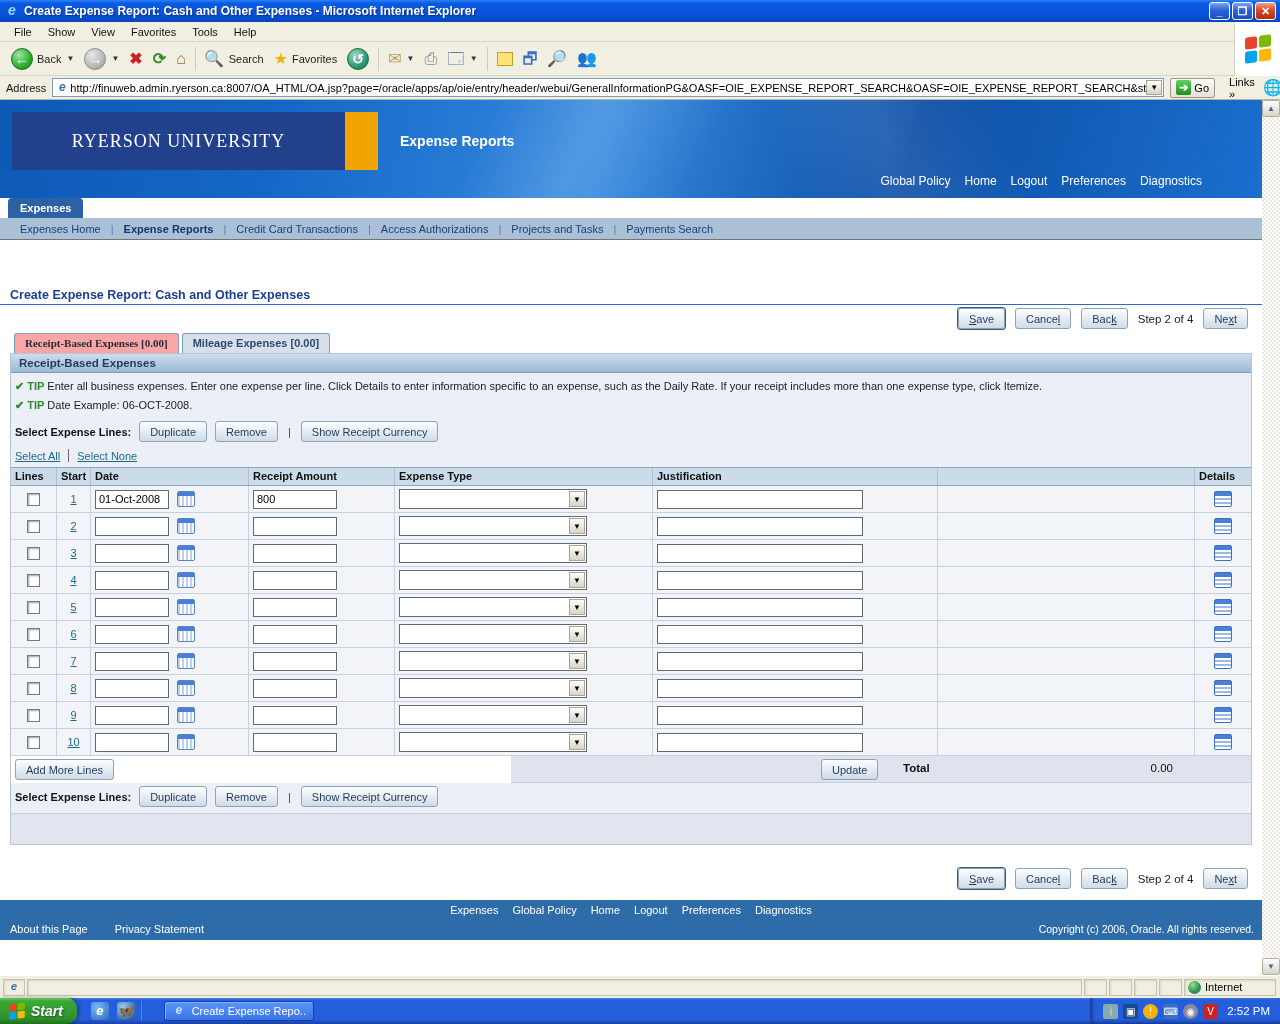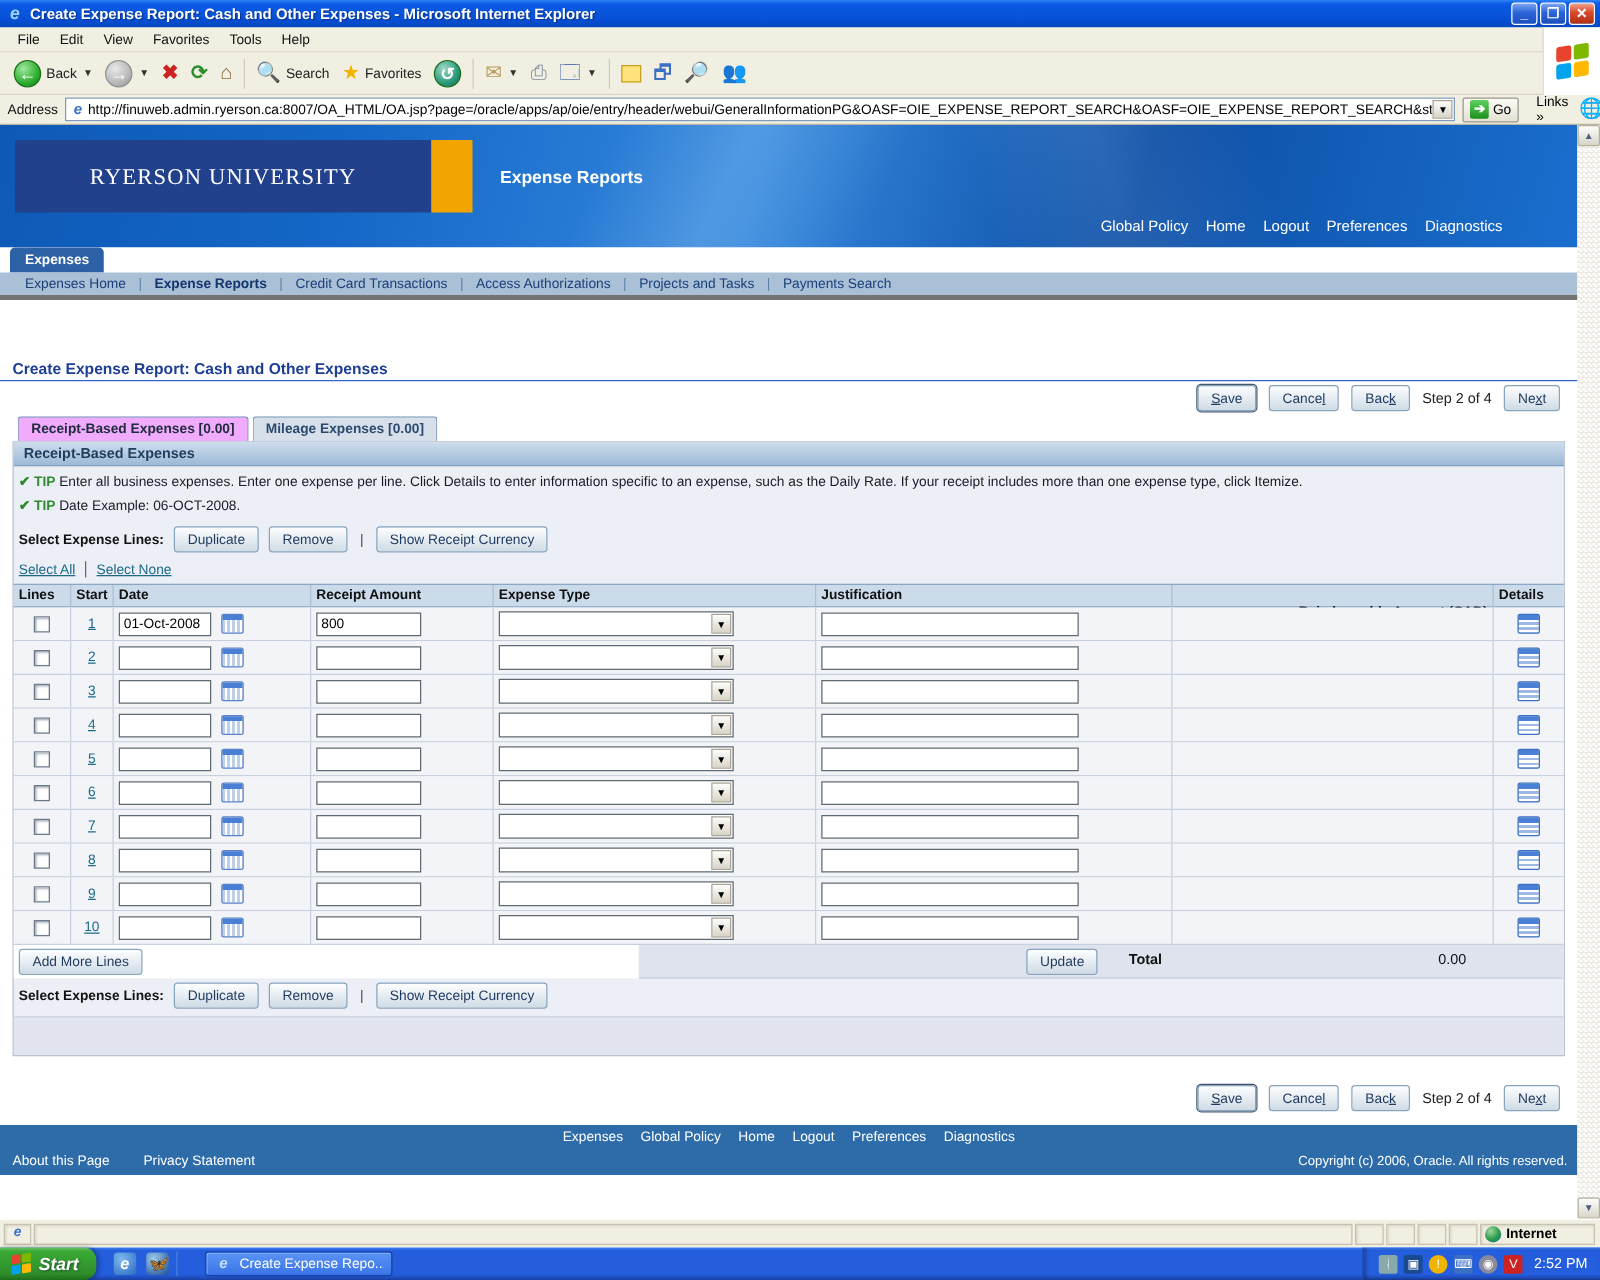--- a/index.html
+++ b/index.html
@@ -72,21 +72,21 @@
   .logo-box .logo-text { color:#fff; font-size:18px; letter-spacing:1px; font-family:"Liberation Serif",serif; }
   .gold-sq { position:absolute; left:345px; top:12px; width:33px; height:58px; background:#f2a400; z-index:2; }
   .app-title { position:absolute; left:400px; top:33px; color:#fff; font-size:14px; font-weight:bold; z-index:2; }
   .brand-links { position:absolute; right:60px; top:74px; color:#fff; font-size:12px; z-index:2; display:flex; gap:14px; }
   .brand-links span { cursor:pointer; }
 
   .tabstrip { position:absolute; left:0; top:98px; width:1262px; height:20px; background:#fff; }
   .tab-expenses { position:absolute; left:8px; top:0; height:20px; padding:0 12px; background:#2d61a6;
     border-radius:4px 4px 0 0; color:#fff; font-weight:bold; line-height:20px; font-size:11px; }
   .subnav { position:absolute; left:0; top:118px; width:1262px; height:22px; background:#a9c0d6;
-    border-bottom:4px solid #737373; display:flex; align-items:center; padding-left:10px; color:#1c3f7a; }
+    border-bottom:1px solid #737373; display:flex; align-items:center; padding-left:10px; color:#1c3f7a; }
   .subnav .nav-item { padding:0 10px; cursor:pointer; }
   .subnav .nav-item.active { font-weight:bold; color:#14356e; }
   .subnav .bar { color:#5e81aa; }
 
   .train { position:absolute; left:0; top:143px; width:1262px; height:42px; background:#f2f3f6;
     border-bottom:1px solid #e0e0e6; }
   .train-line { position:absolute; top:11px; height:2px; background:#9ab2cc; }
   .tnode { position:absolute; top:5px; width:13px; height:13px; border-radius:50%;
     background:radial-gradient(circle at 35% 30%,#e8f2fb,#b8cfe8 70%); border:1px solid #7a9cc4; }
   .tnode.active { background:radial-gradient(circle at 35% 30%,#ffe9a8,#f0b400 65%,#c88f00); border:1px solid #a87c00; }
@@ -100,21 +100,21 @@
   .btnrow.top { top:208px; } .btnrow.bottom { top:768px; }
   .blaf-btn { height:21px; padding:0 10px; border:1px solid #88a5bd; border-radius:3px; color:#1f3a5f;
     background:linear-gradient(180deg,#fdfefe,#cfdbe6); font-size:11px; cursor:pointer;
     display:inline-flex; align-items:center; }
   .blaf-btn.default { box-shadow:0 0 0 1px #44576b; }
   .step-text { color:#222; font-size:11.5px; }
 
   .subtabs { position:absolute; left:14px; top:233px; height:20px; display:flex; gap:3px; }
   .subtab { height:20px; padding:0 10px; line-height:19px; font-weight:bold; font-size:11px;
     border:1px solid #7e9cbc; border-bottom:none; border-radius:3px 3px 0 0; background:#d7e0ea; color:#2c4a70; }
-  .subtab.active { background:#f0abfc; color:#1e2b3c; }
+  .subtab.active { background:#fca5a5; color:#1e2b3c;font-family:Liberation Serif, serif; }
 
   .panel { position:absolute; left:10px; top:253px; width:1242px; height:492px; background:#edeff6;
     border:1px solid #b9c3d4; }
   .sec-hdr { position:absolute; left:0; top:0; width:1240px; height:19px;
     background:linear-gradient(180deg,#cddded,#9cb9d6); border-bottom:1px solid #7e9cbc;
     font-weight:bold; color:#1f3d5c; line-height:19px; padding-left:8px; font-size:11.5px; }
   .tips { position:absolute; left:4px; top:25px; width:1230px; color:#1a1a2a; }
   .tip-line { display:flex; align-items:flex-start; gap:3px; margin-bottom:4px; line-height:15px; }
   .tip-check { color:#2e8b2e; font-weight:bold; font-size:11px; }
   .tip-word { color:#2e8b2e; font-weight:bold; }
@@ -182,21 +182,21 @@
   .sf-copy { position:absolute; right:8px; top:23px; font-size:10.5px; }
 
   
   .statusbar { position:absolute; left:0; top:975px; width:1280px; height:23px; background:#f1efe2;
     border-top:1px solid #fff; display:flex; align-items:center; }
   .sb-page { width:22px; height:17px; margin-left:3px; border:1px solid #c6c2b0; box-shadow:inset 1px 1px 2px #d8d4c4;
     display:flex; align-items:center; justify-content:center; }
   .sb-main { flex:1; height:17px; border:1px solid #c6c2b0; box-shadow:inset 1px 1px 2px #d8d4c4; margin-left:2px; }
   .sb-cell { width:23px; height:17px; border:1px solid #c6c2b0; box-shadow:inset 1px 1px 2px #d8d4c4; margin-left:2px; }
   .sb-zone { width:92px; height:17px; border:1px solid #c6c2b0; box-shadow:inset 1px 1px 2px #d8d4c4;
-    margin:0 4px 0 2px; display:flex; align-items:center; gap:4px; padding-left:3px;font-weight:bold; }
+    margin:0 4px 0 2px; display:flex; align-items:center; gap:4px; padding-left:3px; }
   .globe { width:13px; height:13px; border-radius:50%; background:radial-gradient(circle at 35% 30%,#9fd89f,#2a9a4a 55%,#1b6fae); }
 
   .taskbar { position:absolute; left:0; top:998px; width:1280px; height:26px;
     background:linear-gradient(180deg,#3e80f0 0%,#245edc 9%,#245edc 82%,#1941a5 100%); display:flex; align-items:center; }
   .startbtn { height:26px; padding:0 14px 0 8px; display:flex; align-items:center; gap:5px; color:#fff;
     font-weight:bold; font-style:italic; font-size:14px; text-shadow:1px 1px 2px #1137;
     background:linear-gradient(180deg,#6cc26a 0%,#3aaa35 12%,#2f8f2b 80%,#1e6f1c 100%);
     border-radius:0 10px 10px 0; box-shadow:2px 0 4px #0005; }
   .startbtn .flag { transform:skewY(-8deg) scale(.6); margin:-4px; }
   .ql { display:flex; align-items:center; gap:8px; margin-left:14px; }
@@ -220,21 +220,21 @@
 <div class="titlebar">
   <span class="ie-e">e</span>
   <span class="ttl">Create Expense Report: Cash and Other Expenses - Microsoft Internet Explorer</span>
   <span class="winbtn">_</span>
   <span class="winbtn">❐</span>
   <span class="winbtn close">✕</span>
 </div>
 
 <div class="menubar" id="menubar">
     <span>File</span>
-    <span>Edit</span>
+    <span>Show</span>
     <span>View</span>
     <span>Favorites</span>
     <span>Tools</span>
     <span>Help</span>
   </div>
 <div class="throbber">
   <span class="flag">
       <i></i>
       <i></i>
       <i></i>

